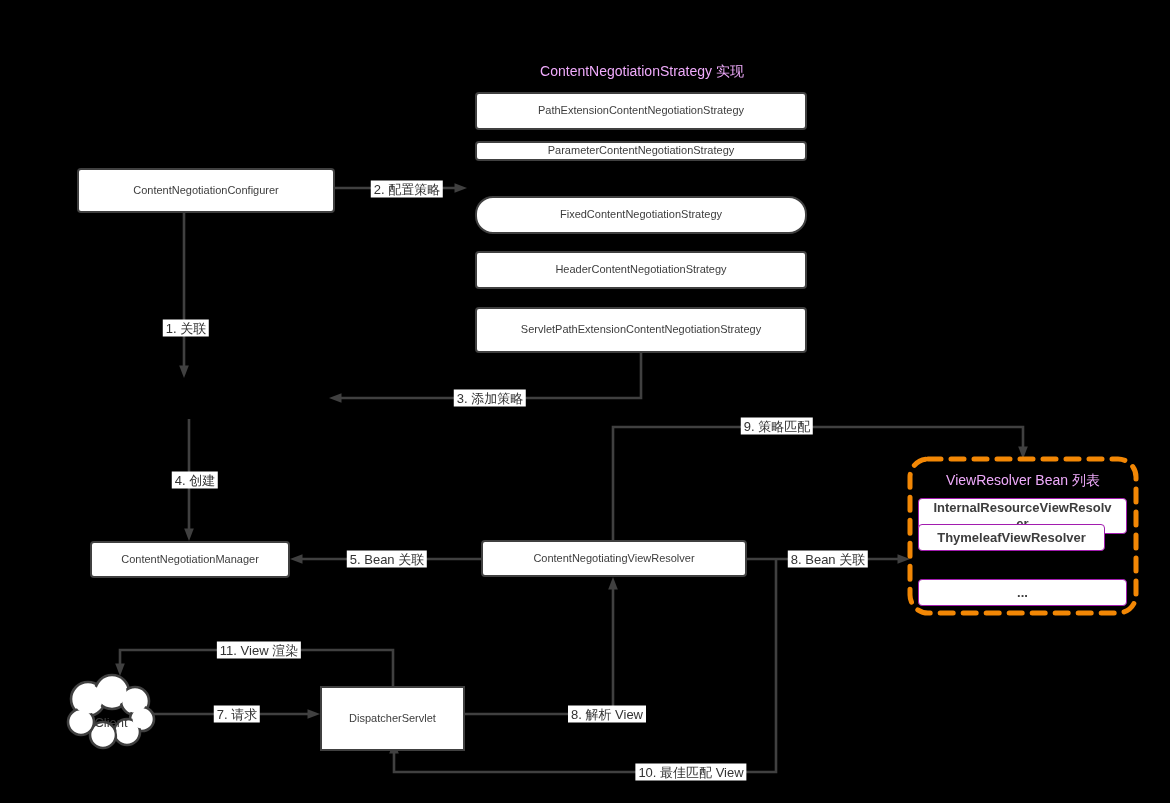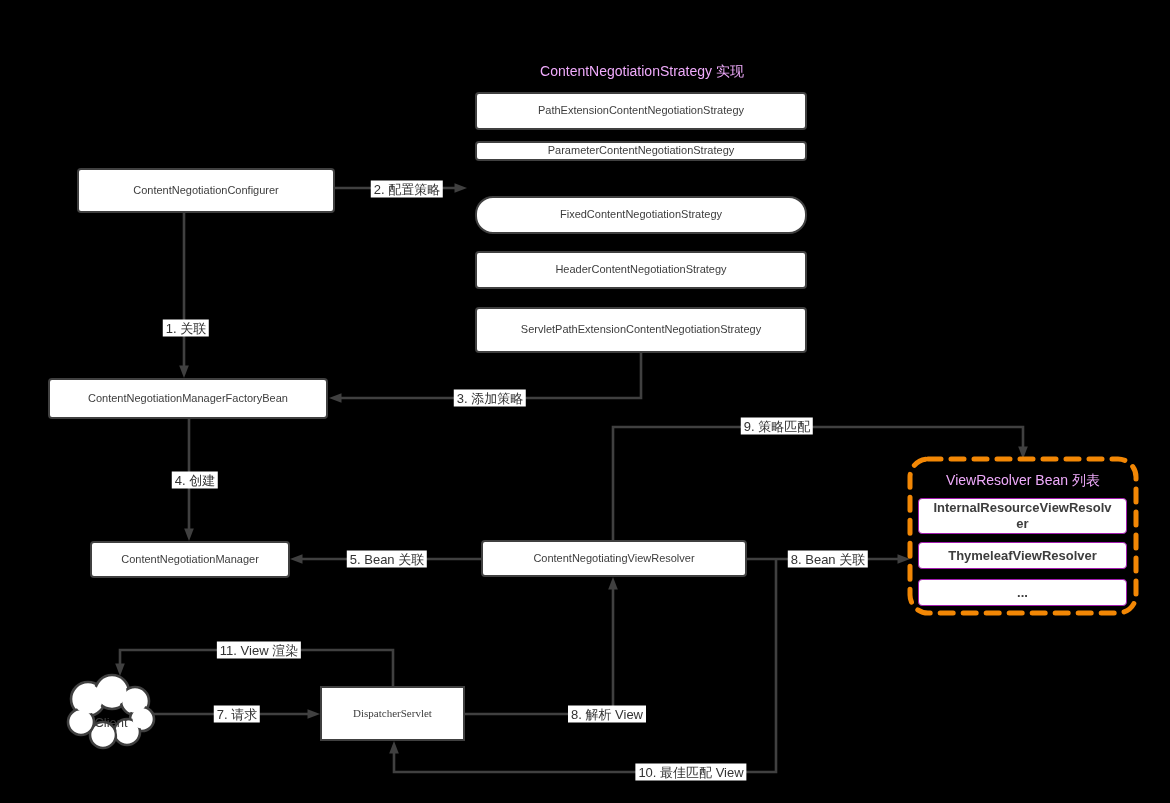--- a/index.html
+++ b/index.html
@@ -84,30 +84,29 @@
 
   <div class="group-title" style="left:642px;top:72px;">ContentNegotiationStrategy 实现</div>
 
   <div class="node" style="left:475px;top:92px;width:332px;height:38px;">PathExtensionContentNegotiationStrategy</div>
   <div class="node" style="left:475px;top:141px;width:332px;height:20px;">ParameterContentNegotiationStrategy</div>
   <div class="node" style="left:475px;top:196px;width:332px;height:38px;border-radius:18px;">FixedContentNegotiationStrategy</div>
   <div class="node" style="left:475px;top:251px;width:332px;height:38px;">HeaderContentNegotiationStrategy</div>
   <div class="node" style="left:475px;top:307px;width:332px;height:46px;">ServletPathExtensionContentNegotiationStrategy</div>
 
   <div class="node" style="left:77px;top:168px;width:258px;height:45px;">ContentNegotiationConfigurer</div>
-  <div class="node" style="left:48px;top:378px;width:280px;height:41px;">ContentNegotiationManagerFactoryBean</div>
   <div class="node" style="left:90px;top:541px;width:200px;height:37px;">ContentNegotiationManager</div>
   <div class="node" style="left:481px;top:540px;width:266px;height:37px;">ContentNegotiatingViewResolver</div>
-  <div class="node node--square" style="left:320px;top:686px;width:145px;height:55px;font-family:Liberation Serif, serif;">DispatcherServlet</div>
+  <div class="node node--square" style="left:320px;top:686px;width:145px;height:65px;">DispatcherServlet</div>
 
   <div class="cloud-label" style="left:111px;top:714px;">Client</div>
 
   <div class="group-title" style="left:1023px;top:481px;">ViewResolver Bean 列表</div>
   <div class="inner-node" style="left:918px;top:498px;width:209px;height:36px;">InternalResourceViewResolver</div>
-  <div class="inner-node" style="left:918px;top:542px;width:209px;height:27px;">ThymeleafViewResolver</div>
+  <div class="inner-node" style="left:918px;top:524px;width:187px;height:27px;">ThymeleafViewResolver</div>
   <div class="inner-node" style="left:918px;top:579px;width:209px;height:27px;">...</div>
 
   <div class="edge-label" style="left:186px;top:296px;margin-top:32px;">1. 关联</div>
   <div class="edge-label" style="left:384px;top:189px;margin-left:23px;">2. 配置策略</div>
   <div class="edge-label" style="left:490px;top:398px;">3. 添加策略</div>
   <div class="edge-label" style="left:195px;top:480px;">4. 创建</div>
   <div class="edge-label" style="left:387px;top:559px;">5. Bean 关联</div>
   <div class="edge-label" style="left:828px;top:559px;">8. Bean 关联</div>
   <div class="edge-label" style="left:237px;top:714px;">7. 请求</div>
   <div class="edge-label" style="left:607px;top:714px;">8. 解析 View</div>

